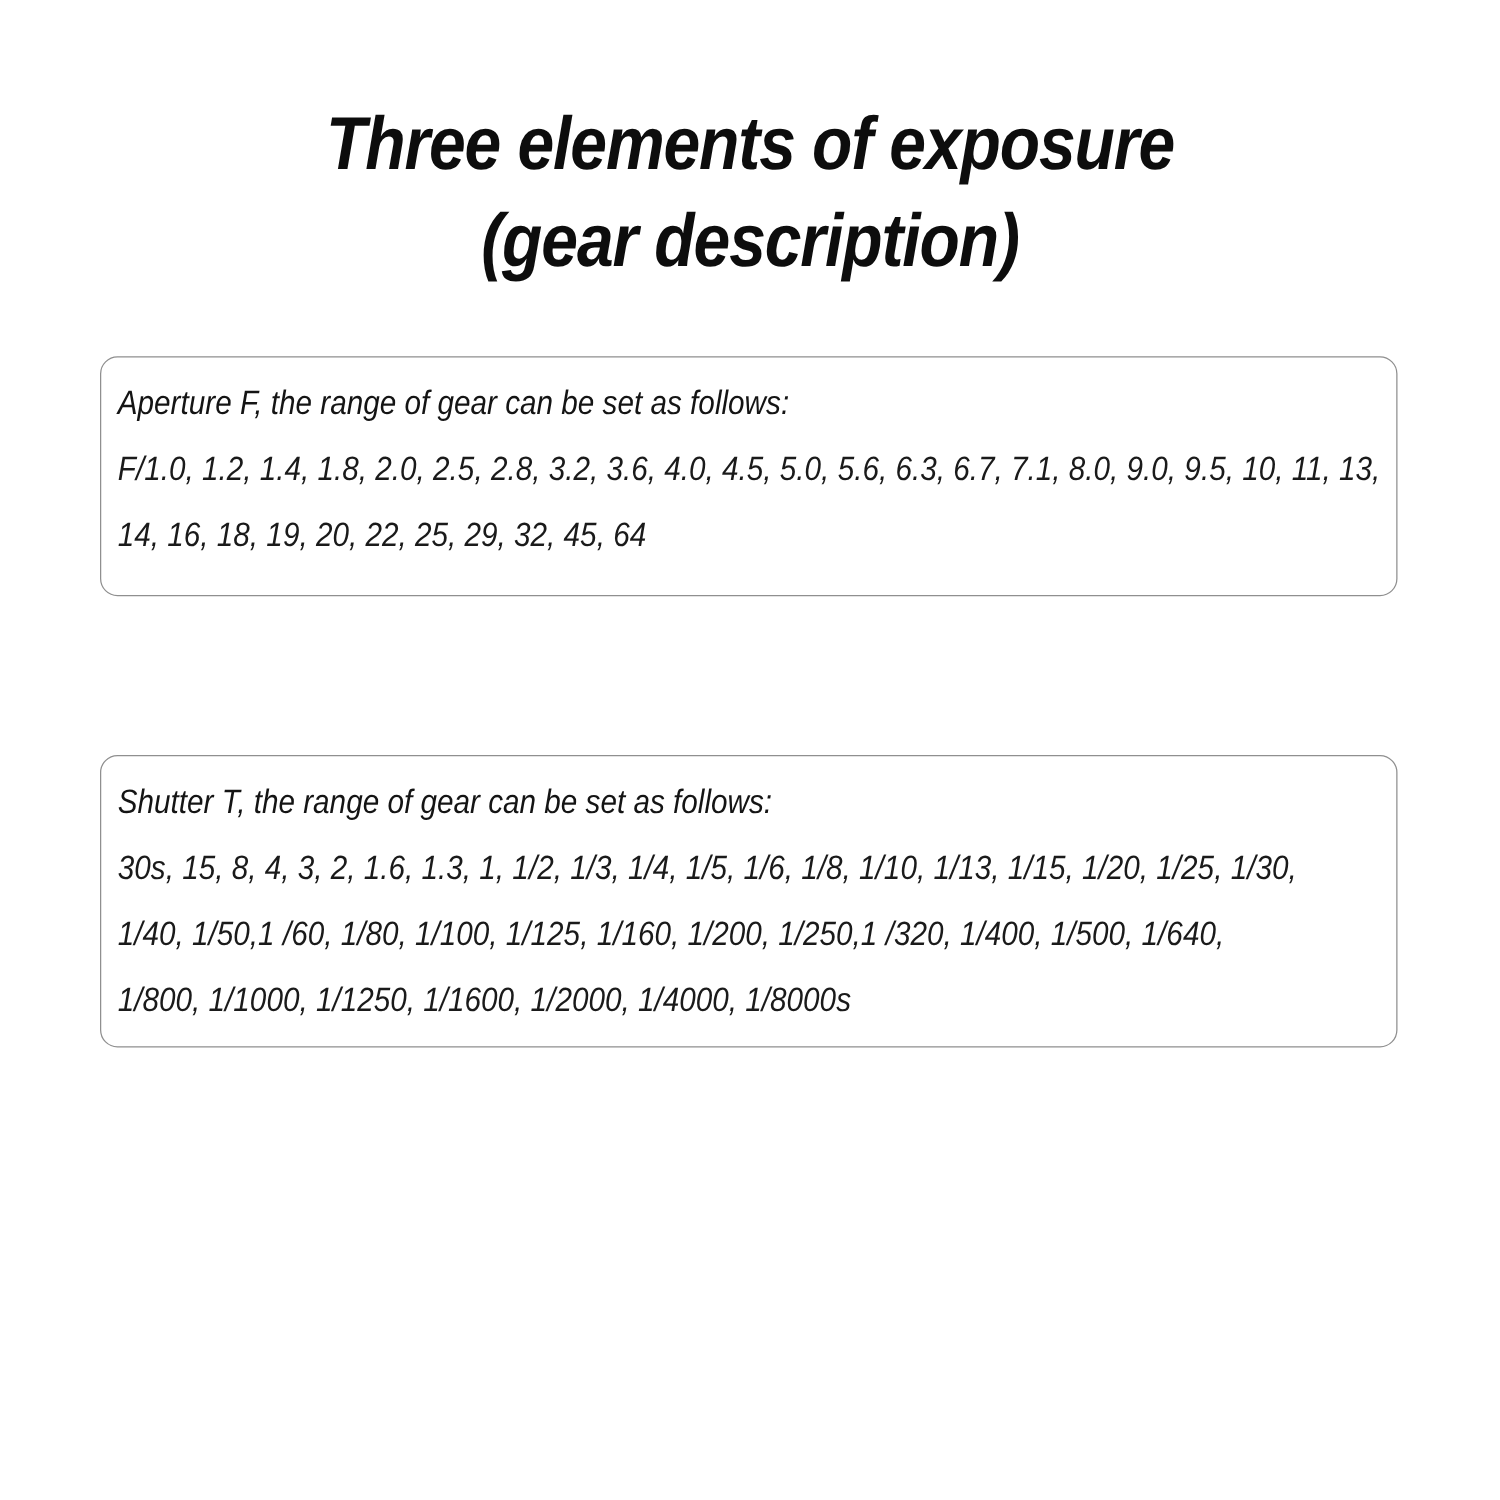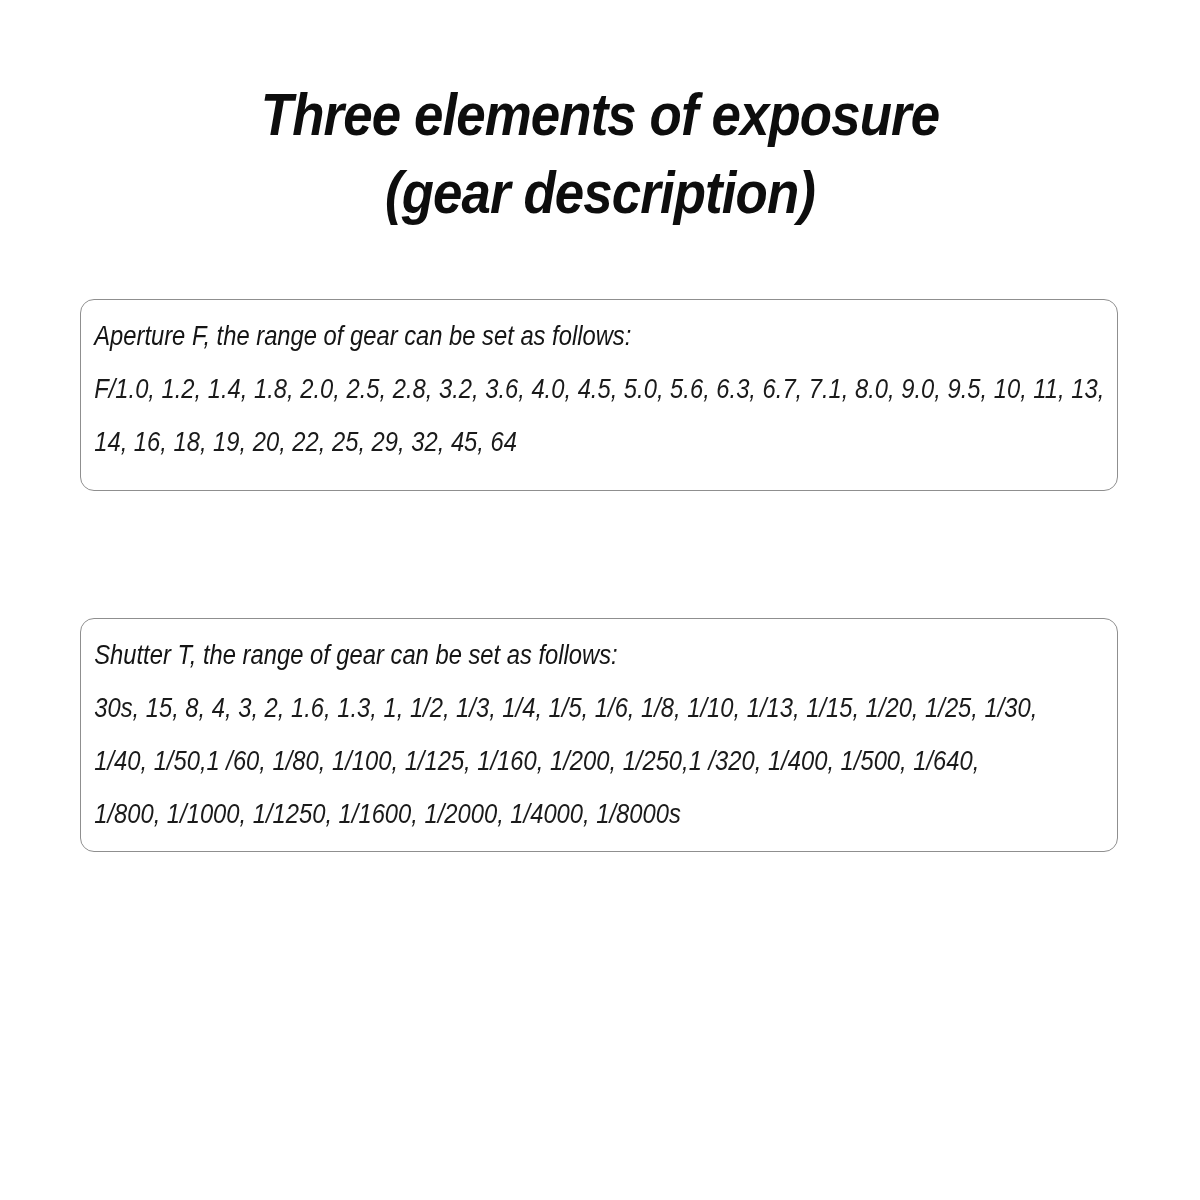--- a/index.html
+++ b/index.html
@@ -37,21 +37,20 @@
     white-space: nowrap;
   }
   .panel {
     position: absolute;
     left: 80px;
     width: 1038px;
     box-sizing: border-box;
     border: 1.5px solid #8f8f8f;
     border-radius: 14px;
     background: #ffffff;
-    margin-top: 14px;
   }
   .panel-1 { top: 285px; height: 192px; }
   .panel-2 { top: 604px; height: 234px; }
   .panel-3 { top: 900px; height: 186px; }
   .panel-content {
     padding: 10px 0 0 15px;
     transform: scaleX(0.88);
     transform-origin: 0 0;
     width: 113.6%;
     font-style: italic;

